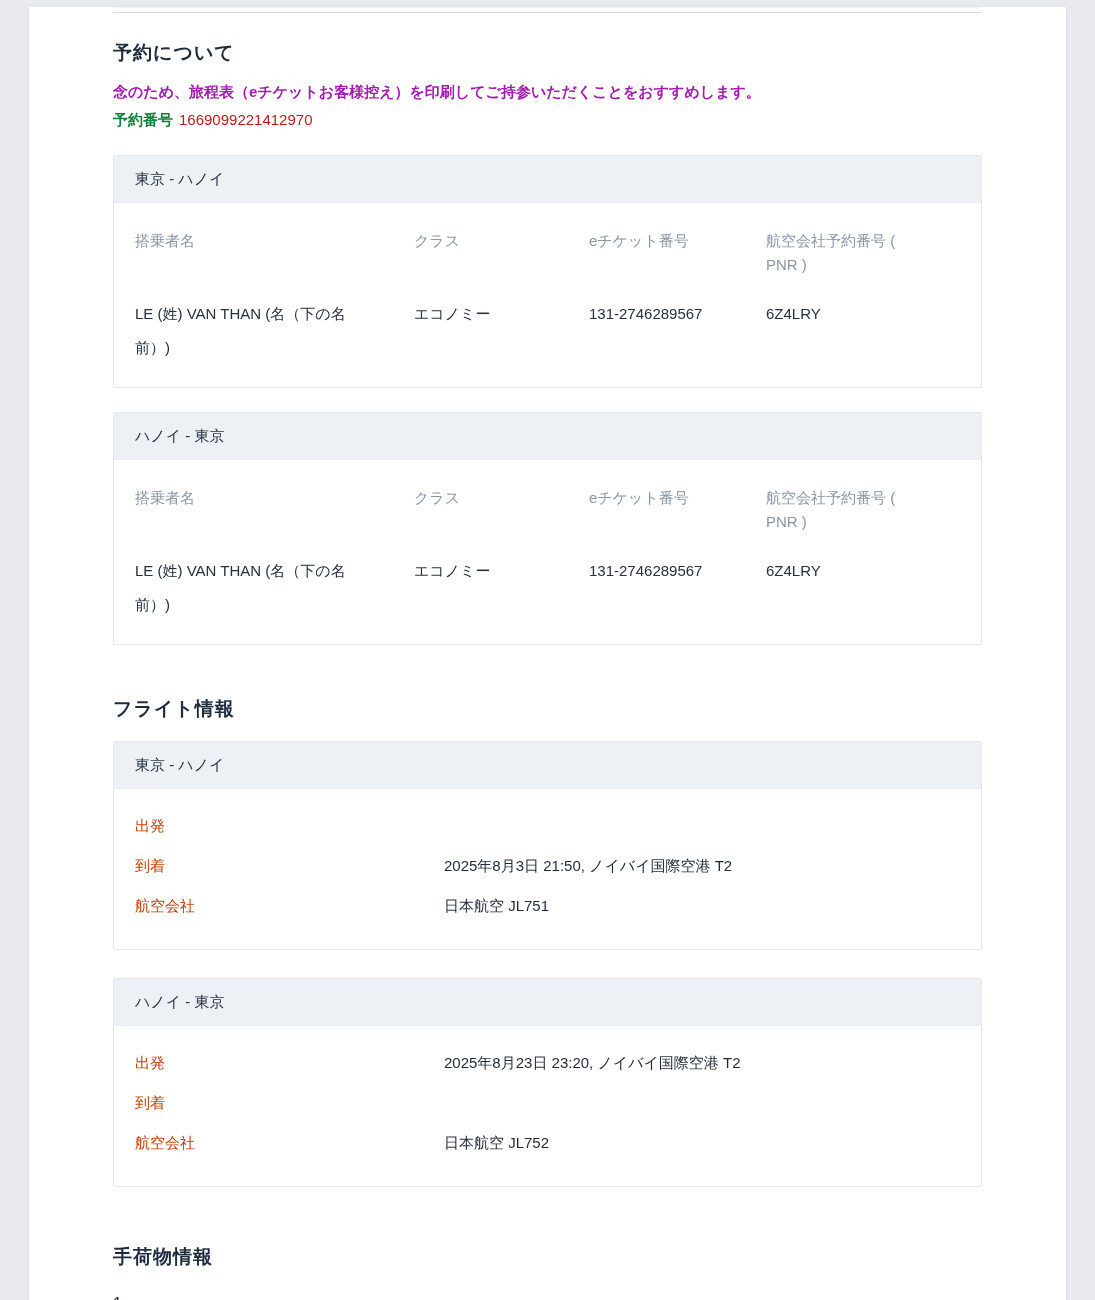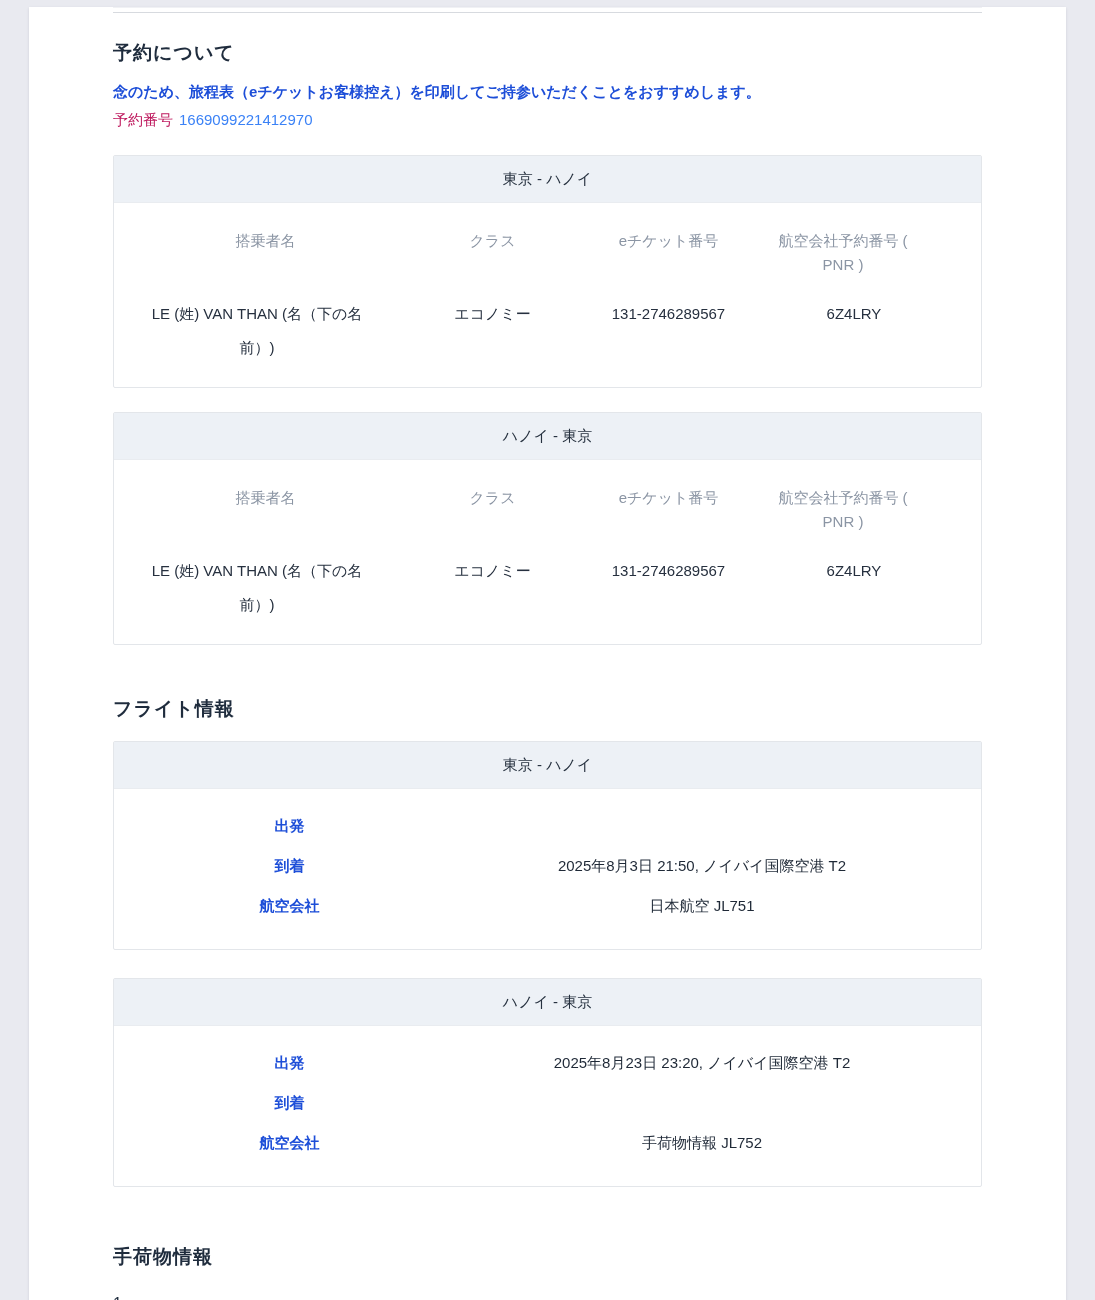--- a/index.html
+++ b/index.html
@@ -34,43 +34,42 @@
     margin: 50px 0 0 0;
     letter-spacing: 1px;
   }
   h2.first { margin-top: 26px; }
   h2.baggage-title { margin-top: 56px; }
   .note {
     margin: 14px 0 0 0;
     font-size: 15px;
     line-height: 22px;
     font-weight: 700;
-    color: #1d4ed8;
+    color: #a21caf;
   }
   .booking-number-line {
     margin: 6px 0 0 0;
     font-size: 15px;
     line-height: 22px;
   }
   .booking-number-label {
-    font-weight: 400;
-    color: #be185d;
+    font-weight: 700;
+    color: #15803d;
     margin-right: 6px;
   }
   .booking-number-link {
-    color: #3b82f6;
+    color: #b91c1c;
     font-weight: 400;
     text-decoration: none;
     cursor: pointer;
   }
   .info-table {
     margin-top: 24px;
     border: 1px solid #e3e6ea;
     border-radius: 2px;
-    text-align: center;
   }
   .flight-table-1 { margin-top: 18px; }
   .flight-table-2 { margin-top: 28px; }
   .table-route-header {
     background: #edf1f6;
     padding: 12px 21px;
     font-size: 15px;
     line-height: 22px;
     color: #26313f;
     font-weight: 500;
@@ -97,21 +96,21 @@
   .pnr-label { max-width: 172px; }
   .name-cell { max-width: 262px; }
   .flight-body { padding: 24px 21px 16px 21px; }
   .flight-row {
     display: grid;
     grid-template-columns: 309px 1fr;
     font-size: 15px;
     line-height: 25px;
     margin-bottom: 15px;
   }
-  .flight-label { color: #1d4ed8; font-weight: 700; }
+  .flight-label { color: #c2410c; font-weight: 400; }
   .flight-value { color: #1f2937; font-weight: 500; }
   .baggage-content {
     margin-top: 22px;
     font-size: 16px;
     line-height: 22px;
     color: #1f2c3d;
     font-weight: 500;
   }
 </style>
 </head>
@@ -189,21 +188,21 @@
     <div class="flight-body">
       <div class="flight-row">
         <div class="flight-label">出発</div>
         <div class="flight-value">2025年8月23日 23:20, ノイバイ国際空港 T2</div>
       </div>
       <div class="flight-row">
         <div class="flight-label">到着</div>
       </div>
       <div class="flight-row">
         <div class="flight-label">航空会社</div>
-        <div class="flight-value">手荷物情報 JL752</div>
+        <div class="flight-value">日本航空 JL752</div>
       </div>
     </div>
   </section>
 
   <h2 class="section-title baggage-title">手荷物情報</h2>
 
   <div class="baggage-content">1</div>
 
 </div>
 

